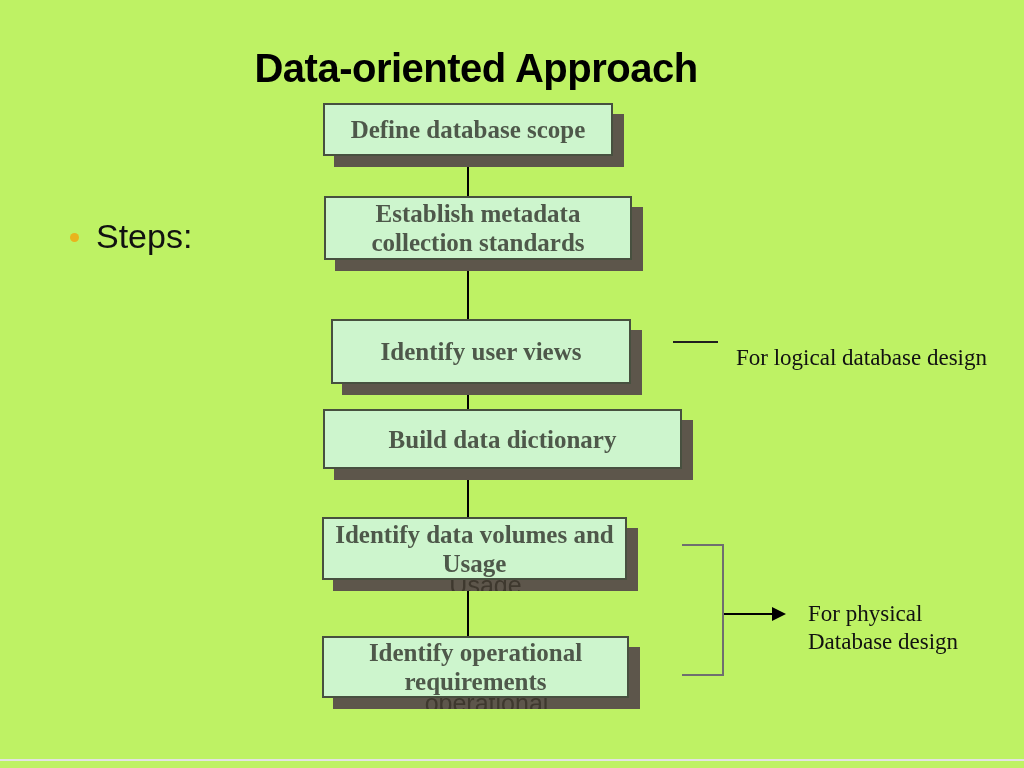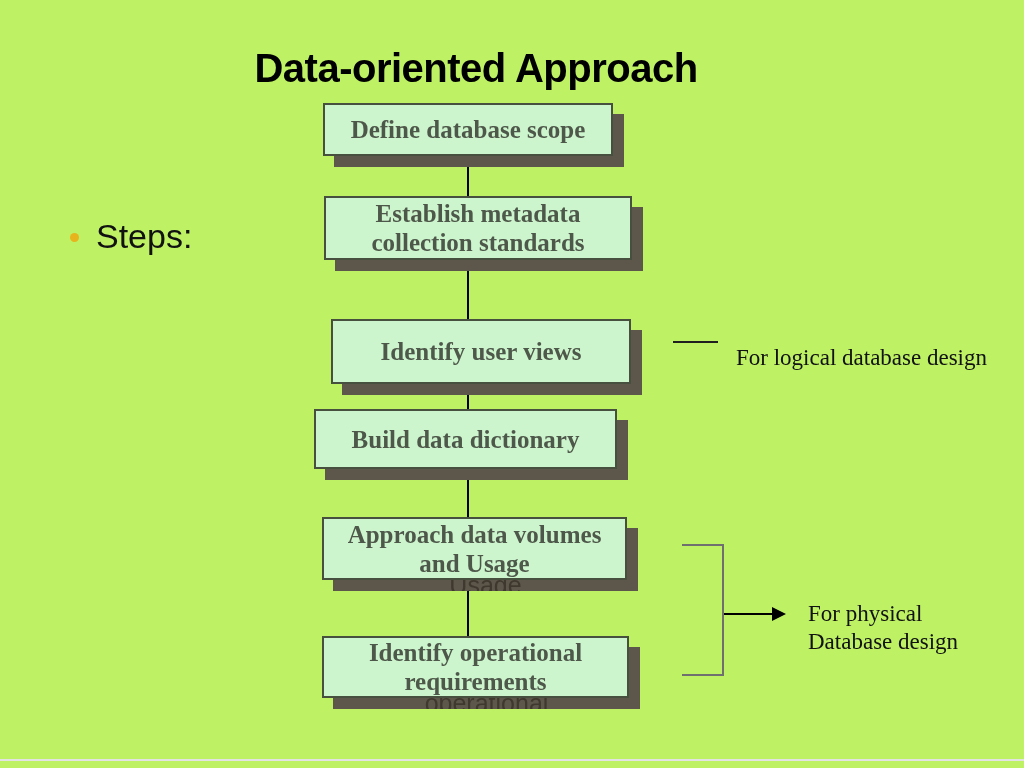--- a/index.html
+++ b/index.html
@@ -104,21 +104,21 @@
     font-size: 25px;
     line-height: 29px;
     color: #4e584a;
     padding: 17px 8px;
     font-weight: bold;
   }
 
   #box-1 { left: 323px; top: 103px; width: 290px; height: 53px; }
   #box-2 { left: 324px; top: 196px; width: 308px; height: 64px; }
   #box-3 { left: 331px; top: 307px; width: 300px; height: 65px; margin-top: 12px; }
-  #box-4 { left: 314px; top: 409px; width: 303px; height: 60px; }
+  #box-4 { left: 323px; top: 409px; width: 359px; height: 60px; }
   #box-5 { left: 322px; top: 517px; width: 305px; height: 63px; }
   #box-6 { left: 322px; top: 636px; width: 307px; height: 62px; }
 
   
   .logical-dash {
     position: absolute;
     left: 673px;
     top: 341px;
     width: 45px;
     height: 2px;
@@ -215,21 +215,21 @@
 
   <div class="flow-box" id="box-4">
     <div class="shadow"></div>
     <div class="face">Build data dictionary</div>
   </div>
 
   <div class="flow-box" id="box-5">
     <div class="shadow">
       <span class="ghost">Usage</span>
     </div>
-    <div class="face">Approach data volumes and Usage</div>
+    <div class="face">Identify data volumes and Usage</div>
   </div>
 
   <div class="flow-box" id="box-6">
     <div class="shadow">
       <span class="ghost">operational</span>
     </div>
     <div class="face">Identify operational requirements</div>
   </div>
 
   <div class="logical-dash"></div>

